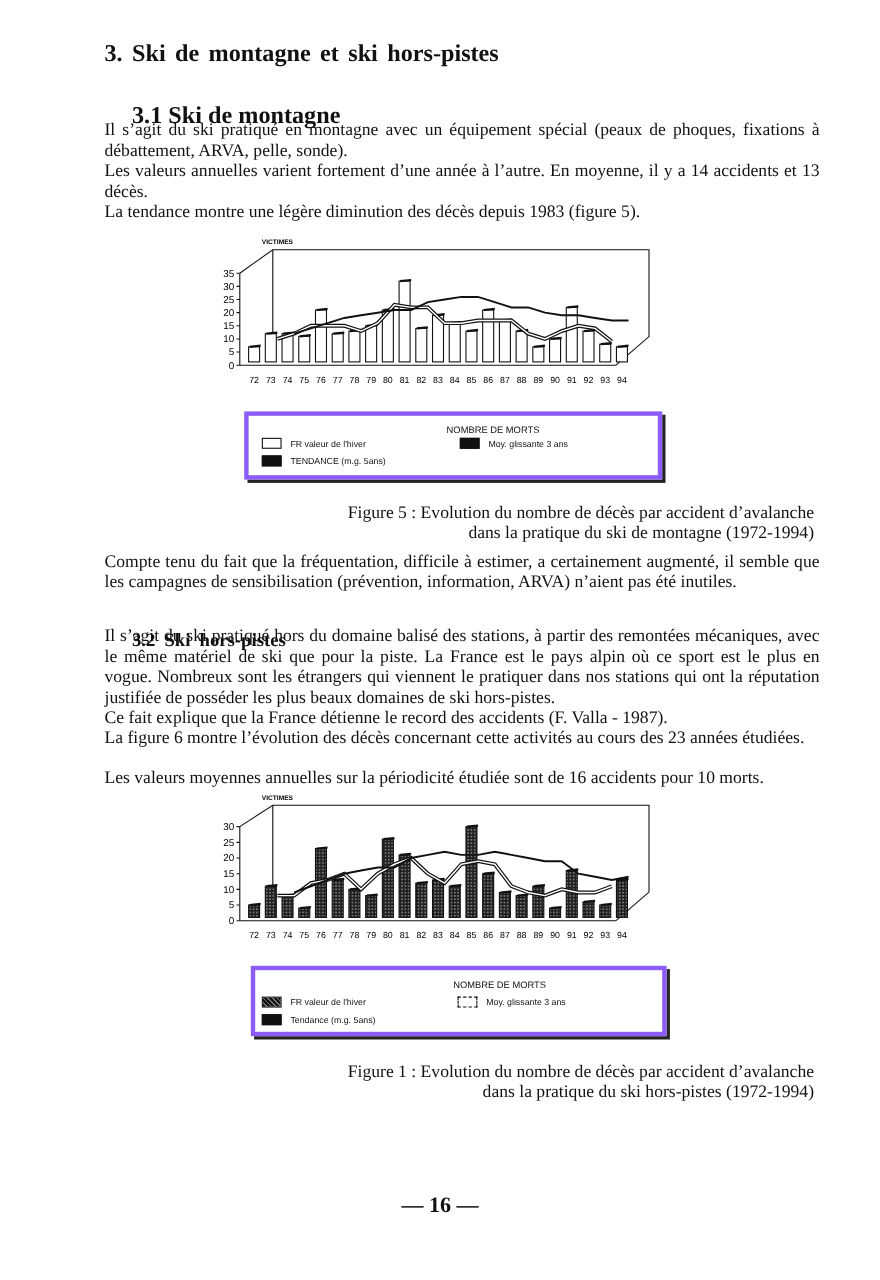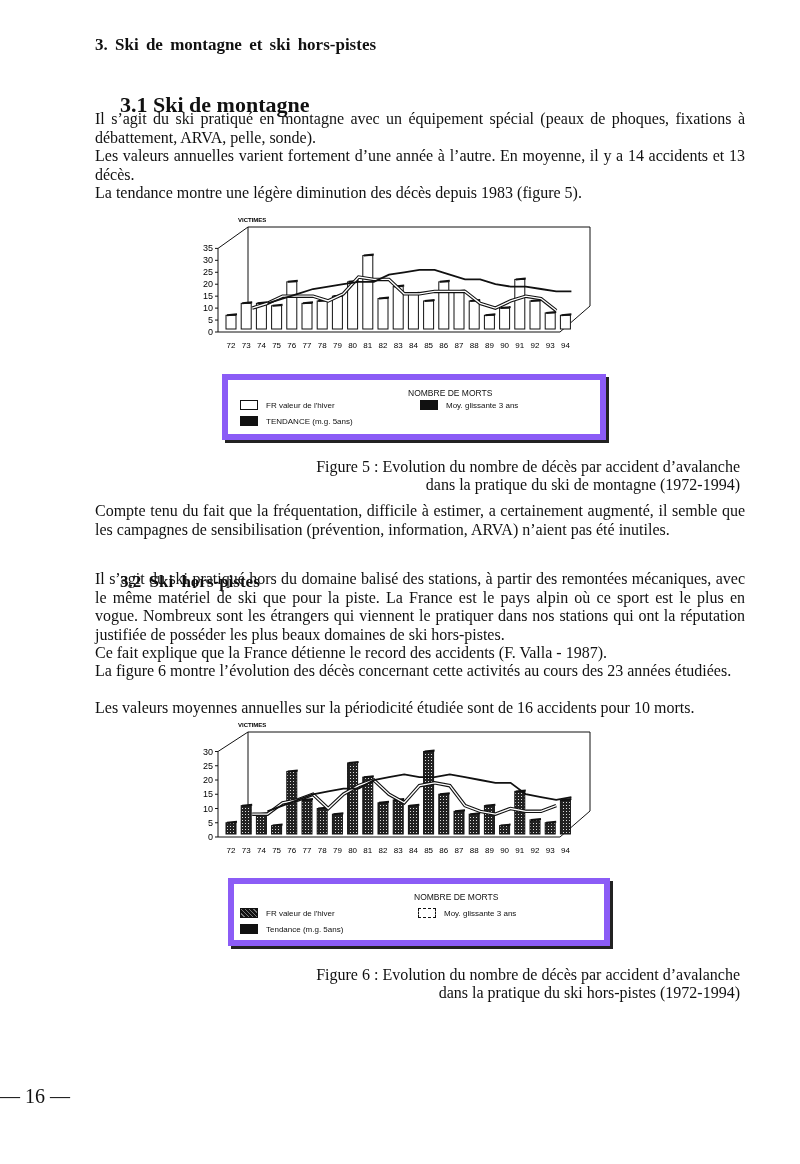--- a/index.html
+++ b/index.html
@@ -1,27 +1,27 @@
 <!DOCTYPE html>
 <html><head>
 <meta charset="utf-8">
 <style>
   html, body { margin:0; padding:0; background:#ffffff; }
   body { width:800px; height:1164px; position:relative; overflow:hidden;
          font-family:"Liberation Serif", serif; color:#111; }
   .abs { position:absolute; }
-  .h1 { left:95px; top:35px; font-size:17px; font-weight:bold; word-spacing:3px; }
+  .h1 { left:95px; top:35px; font-size:22px; font-weight:bold; word-spacing:3px; }
   .h2 { left:120px; top:92px; font-size:22px; font-weight:bold; }
   .h2b { left:120px; top:572px; font-size:17px; font-weight:bold; word-spacing:4px; }
   .para { left:95px; width:650px; font-size:16px; line-height:18.5px; text-align:justify; }
   .caption { left:100px; width:640px; text-align:right; font-size:16px; line-height:18.5px; }
-  .pnum { left:0; width:800px; text-align:left; top:1085px; font-size:20px; }
+  .pnum { left:0; width:800px; text-align:center; top:1085px; font-size:20px;font-weight:bold; }
   .chart { left:190px; }
   .chart svg text { font-family:"Liberation Sans", sans-serif; }
-  .legend { border:6px solid #8b5cf6; box-shadow:3px 3px 0 #222; background:#fff;
+  .legend { border:4px solid #8b5cf6; box-shadow:3px 3px 0 #222; background:#fff;
             font-family:"Liberation Sans", sans-serif; font-size:8px; }
   .legend .title { position:absolute; left:180px; top:8px; font-size:8.5px; }
   .legend .item { position:absolute; display:flex; align-items:flex-end; gap:8px; }
   .sw { width:16px; height:8px; border:1px solid #111; display:inline-block; }
   .sw.black { background:#111; }
   .sw.white { background:#fff; }
   .sw.dots { background:repeating-linear-gradient(45deg,#111 0 2px,#777 2px 3px); }
   .sw.dash { border-style:dashed; background:#fff; }
 </style>
 </head>
@@ -273,16 +273,16 @@
   <div class="item" style="left:6px; top:40px;">
     <span class="sw black"></span>
     <span>Tendance (m.g. 5ans)</span>
   </div>
   <div class="item" style="left:184px; top:24px;">
     <span class="sw dash"></span>
     <span>Moy. glissante 3 ans</span>
   </div>
 </div>
 
-<div class="abs caption" style="top:966px">Figure 6 : Evolution du nombre de décès par accident d’avalanche</div>
+<div class="abs caption" style="top:966px">Figure 1 : Evolution du nombre de décès par accident d’avalanche</div>
 <div class="abs caption" style="top:984px">dans la pratique du ski hors-pistes (1972-1994)</div>
 
 <div class="abs pnum">— 16 —</div>
 
 </body></html>

